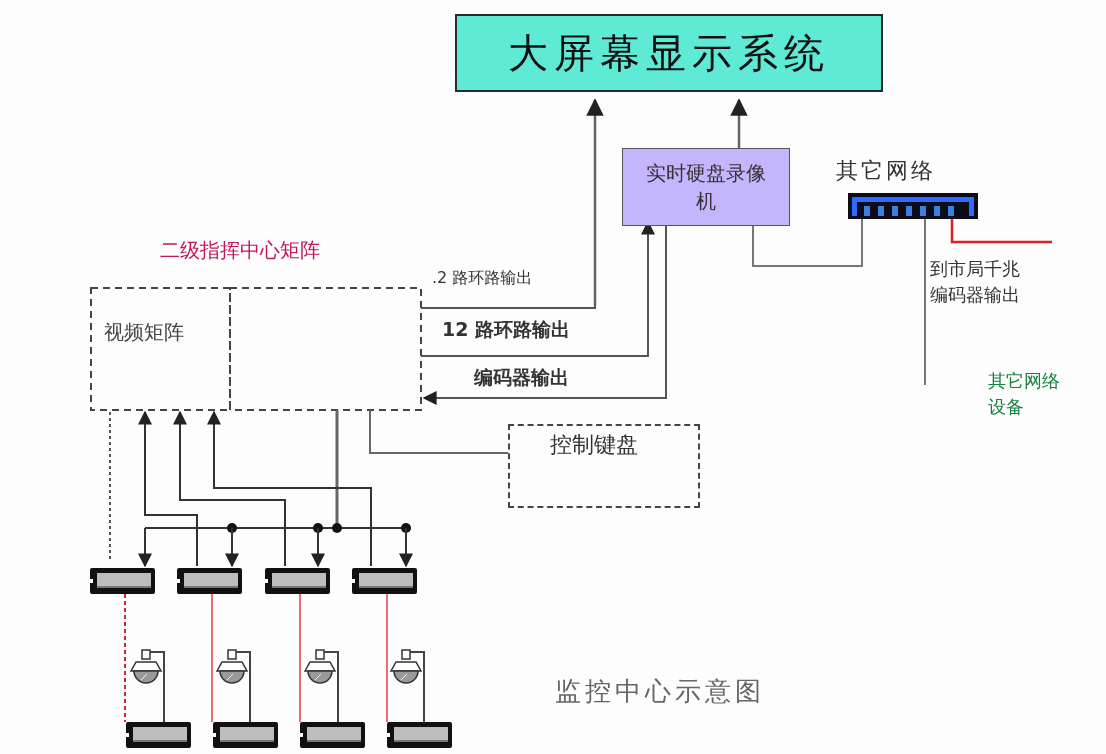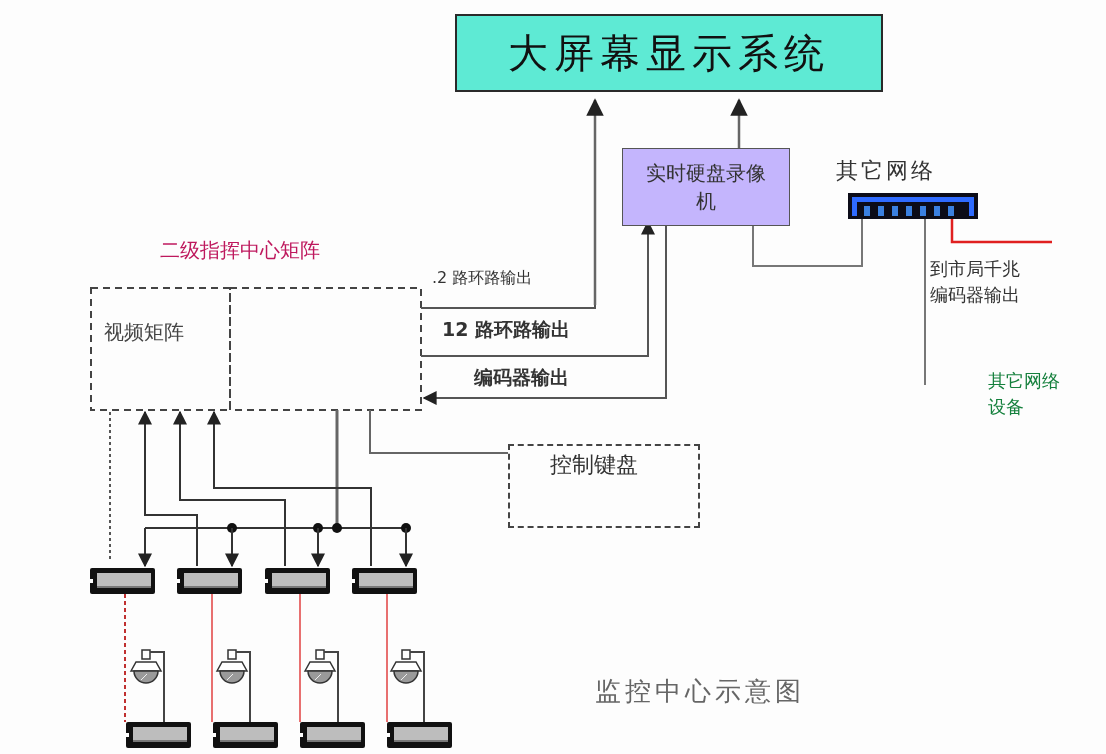--- a/index.html
+++ b/index.html
@@ -7,21 +7,21 @@
          font-family: "DejaVu Sans", sans-serif; color: #333; }
   svg.wires { position: absolute; left: 0; top: 0; }
   .lbl { position: absolute; white-space: nowrap; line-height: 1; }
   .title-box { position: absolute; left: 455px; top: 14px; width: 428px; height: 78px;
                border: 2px solid #2a2a2a; box-sizing: border-box; background: #5eead4;
                display: flex; align-items: center; justify-content: center; }
   .title-box span { font-family: "DejaVu Serif", serif; font-size: 40px; letter-spacing: 6px; color: #111; }
   .dvr-box { position: absolute; left: 622px; top: 148px; width: 168px; height: 78px;
              border: 1.5px solid #555; box-sizing: border-box; background: #c4b5fd;
              text-align: center; font-size: 20px; color: #333; padding-top: 10px; line-height: 28px; }
-  .kb-box { position: absolute; left: 508px; top: 444px; width: 192px; height: 84px;
+  .kb-box { position: absolute; left: 508px; top: 424px; width: 192px; height: 84px;
             border: 2px dashed #444; box-sizing: border-box; }
   .kb-box span { position: absolute; left: 40px; top: 4px; font-size: 22px; color: #333; }
 </style>
 </head>
 <body>
 
 <svg class="wires" width="1106" height="754" viewBox="0 0 1106 754">
   <defs>
     <marker id="arr" viewBox="0 0 10 10" refX="9" refY="5" markerWidth="7" markerHeight="7" orient="auto-start-reverse">
       <path d="M0,0 L10,5 L0,10 z" fill="#222"></path>
@@ -189,13 +189,13 @@
 
 <div class="lbl" style="left:988px; top:368px; font-size:18px; color:#15803d; line-height:26px; text-align:left;">
   <div>其它网络</div>
   <div>设备</div>
 </div>
 
 <div class="kb-box">
   <span>控制键盘</span>
 </div>
 
-<div class="lbl" style="left:555px; top:678px; font-size:26px; letter-spacing:4px; color:#666;margin-left:40px;">监控中心示意图</div>
+<div class="lbl" style="left:555px; top:678px; font-size:26px; letter-spacing:4px; color:#666;">监控中心示意图</div>
 
 </body></html>

